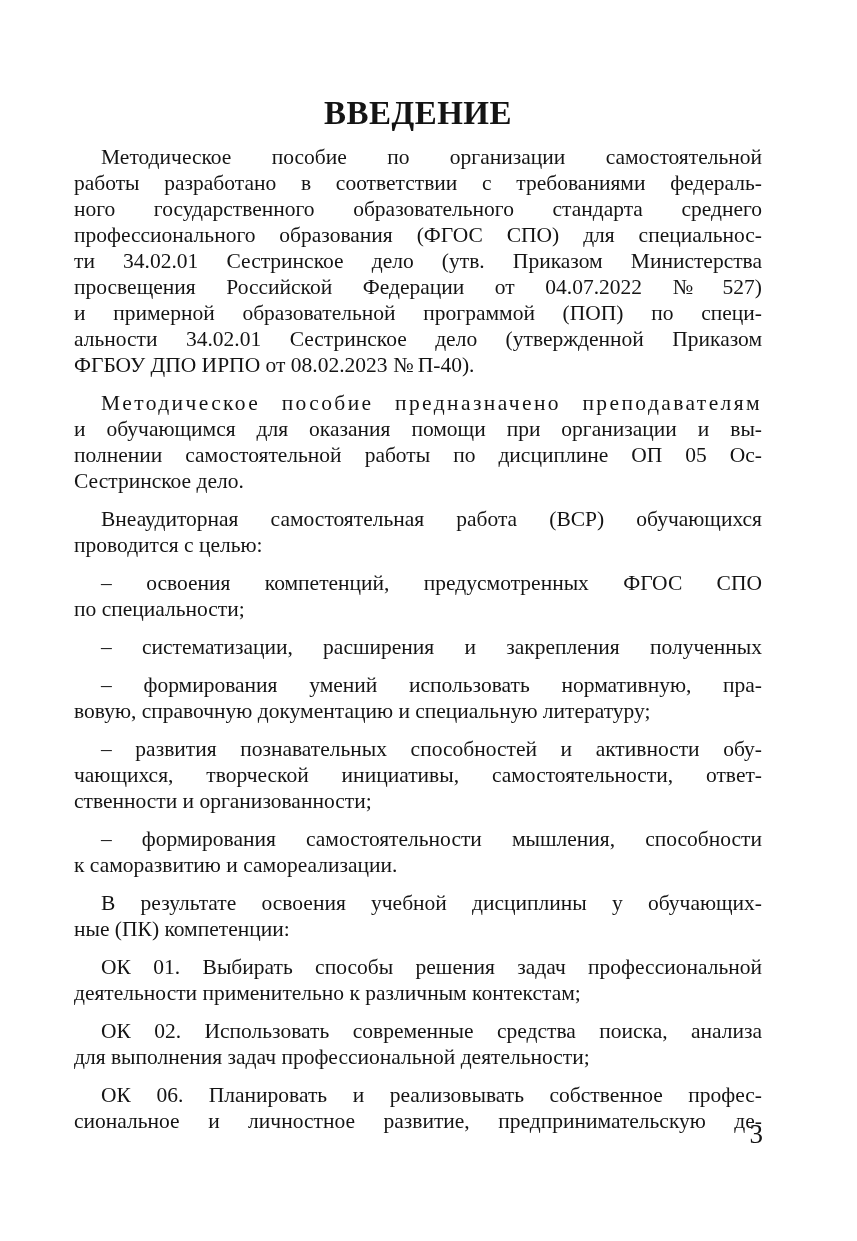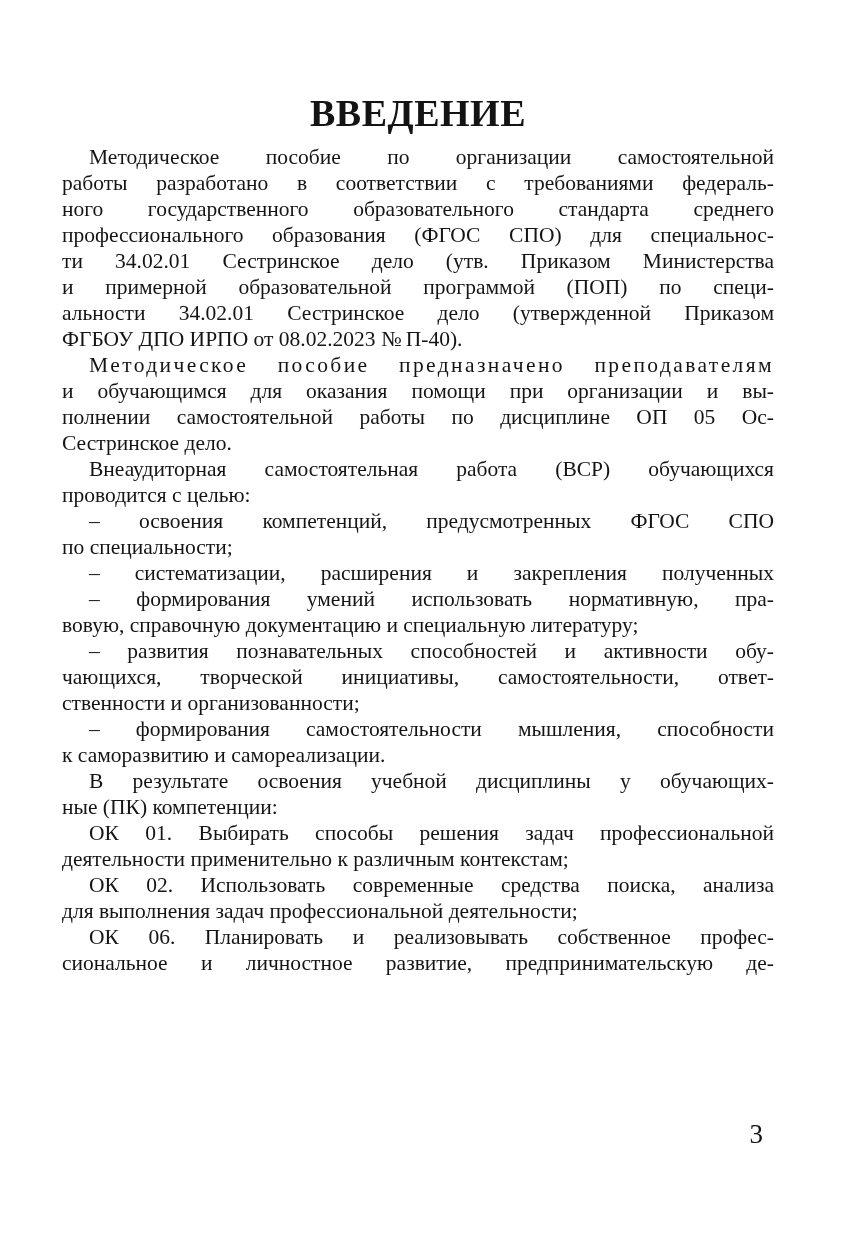--- a/index.html
+++ b/index.html
@@ -17,28 +17,28 @@
     color: #141414;
   }
   .content {
     position: absolute;
     left: 62px;
     top: 97px;
     width: 712px;
   }
   .title {
     margin: 0 0 14px 0;
-    font-size: 38px;
+    font-size: 33px;
     font-weight: bold;
     line-height: 33px;
     text-align: center;
     letter-spacing: 0.5px;
   }
   .paragraph {
-    margin: 0;
+    margin: 12px;
     padding: 0;
     font-family: Liberation Serif, serif;
   }
   .line {
     font-size: 21.5px;
     line-height: 26px;
     text-align: justify;
     text-align-last: justify;
   }
   .line.first {
@@ -64,20 +64,21 @@
 <div class="page">
   <div class="content">
     <h1 class="title">ВВЕДЕНИЕ</h1>
     <div id="paragraphs">
         <div class="paragraph">
           <div class="line first">Методическое пособие по организации самостоятельной</div>
           <div class="line">работы разработано в соответствии с требованиями федераль-</div>
           <div class="line">ного государственного образовательного стандарта среднего</div>
           <div class="line">профессионального образования (ФГОС СПО) для специальнос-</div>
           <div class="line">ти 34.02.01 Сестринское дело (утв. Приказом Министерства</div>
+          <div class="line">просвещения Российской Федерации от 04.07.2022 № 527)</div>
           <div class="line">и примерной образовательной программой (ПОП) по специ-</div>
           <div class="line">альности 34.02.01 Сестринское дело (утвержденной Приказом</div>
           <div class="line last">ФГБОУ ДПО ИРПО от 08.02.2023 № П-40).</div>
         </div>
         <div class="paragraph">
           <div class="line first tracked">Методическое пособие предназначено преподавателям</div>
           <div class="line">и обучающимся для оказания помощи при организации и вы-</div>
           <div class="line">полнении самостоятельной работы по дисциплине ОП 05 Ос-</div>
           <div class="line last">Сестринское дело.</div>
         </div>

